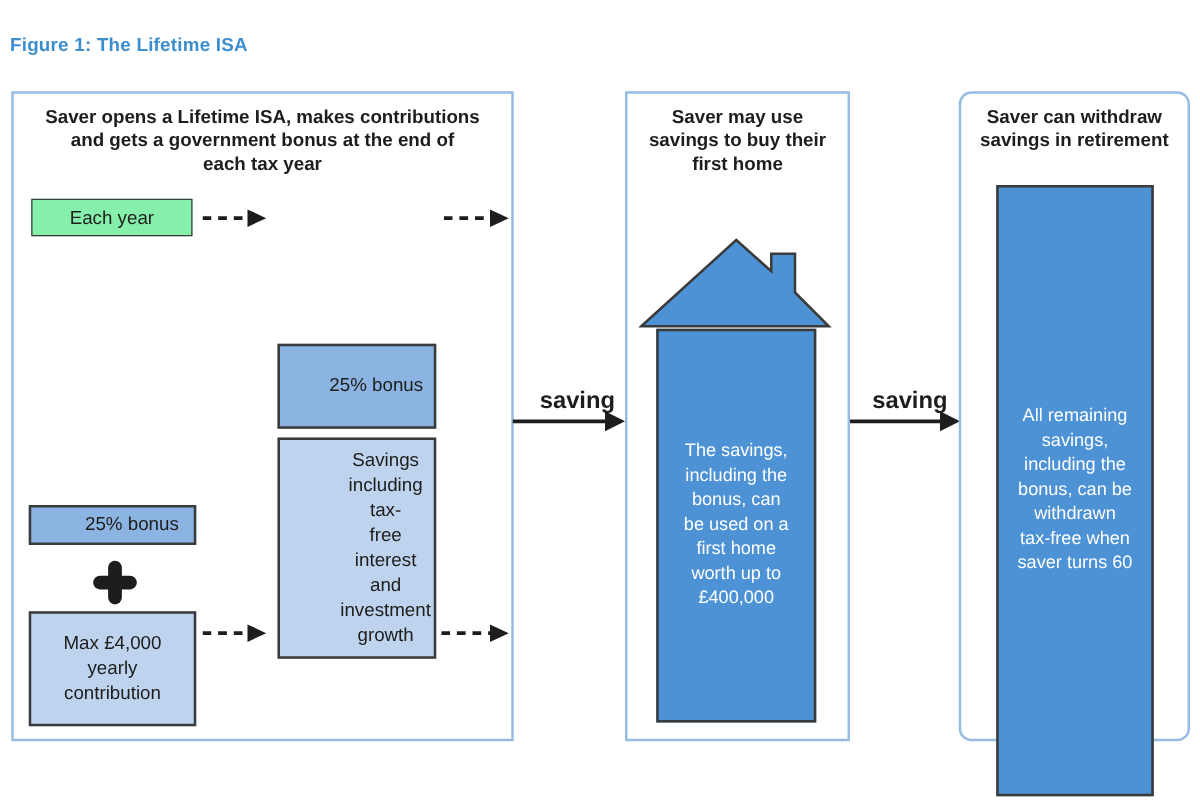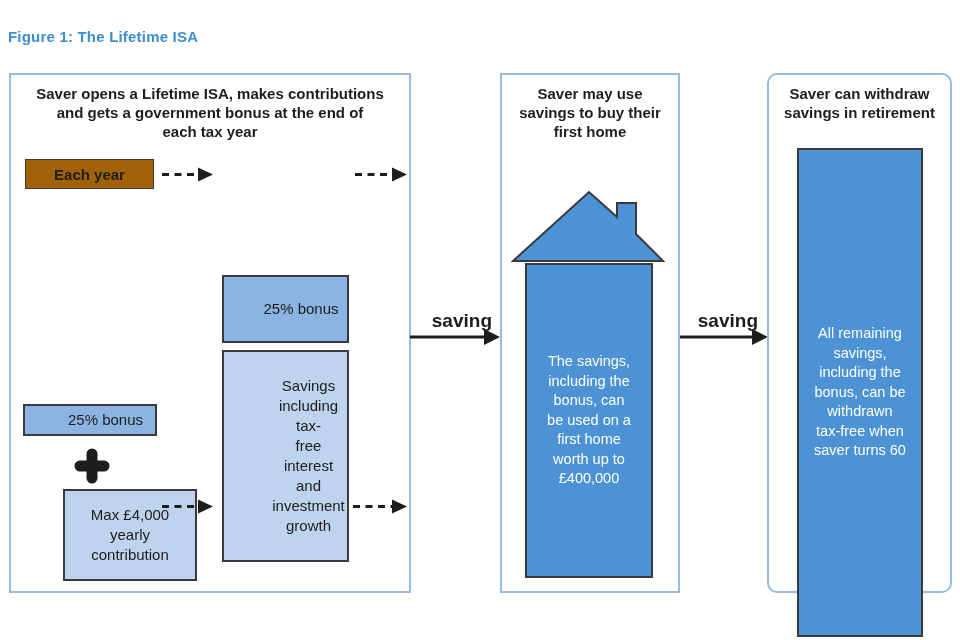--- a/index.html
+++ b/index.html
@@ -26,23 +26,23 @@
   }
   .panel-1{left:9px;width:402px;}
   .panel-2{left:500px;width:180px;}
   .panel-3{left:767px;width:185px;border-radius:10px;}
   .panel-header{
     position:absolute;left:0;top:9px;width:100%;
     text-align:center;font-weight:bold;font-size:15px;line-height:19px;
     white-space:pre-line;
   }
   .small-box{
-    position:absolute;background:#a16207;border:2px solid var(--box-border);
+    position:absolute;background:#86efac;border:2px solid var(--box-border);
     display:flex;align-items:center;justify-content:center;
-    font-weight:bold;font-size:15px;
+    font-weight:normal;font-size:15px;
   }
   .fill-box{
     position:absolute;border:2px solid var(--box-border);
     display:flex;align-items:center;justify-content:center;
     font-size:15px;line-height:20px;text-align:center;white-space:pre-line;
   }
   .mid-fill{background:var(--mid-blue);padding-left:31px;}
   .light-fill{background:var(--light-blue);}
   .dark-fill{background:var(--dark-blue);color:var(--white);line-height:19.5px;}
   .arrow-svg{position:absolute;display:block;}
@@ -78,39 +78,39 @@
 
   <svg class="arrow-svg" style="left:344px;top:91px;" width="53" height="17" viewBox="0 0 53 17">
     <line x1="0" y1="8.5" x2="37" y2="8.5" stroke-width="3" stroke-dasharray="7 5.5"></line>
     <polygon points="37,1.5 37,15.5 52,8.5"></polygon>
   </svg>
 
   <div class="fill-box mid-fill" style="left:211px;top:200px;width:127px;height:68px;">
     <span>25% bonus</span>
   </div>
 
-  <div class="fill-box light-fill" style="left:211px;top:275px;width:127px;height:212px;padding-left:46px;">
+  <div class="fill-box light-fill" style="left:211px;top:275px;width:127px;height:177px;padding-left:46px;">
     <span>Savings
 including tax-
 free interest
 and
 investment
 growth</span>
   </div>
 
   <div class="fill-box mid-fill" style="left:12px;top:329px;width:134px;height:32px;">
     <span>25% bonus</span>
   </div>
 
   <svg class="plus-svg" style="left:62px;top:373px;" width="38" height="36" viewBox="0 0 38 36">
     <path d="M19 6 V30"></path>
     <path d="M7 18 H31"></path>
   </svg>
 
-  <div class="fill-box light-fill" style="left:12px;top:414px;width:134px;height:92px;margin-left:40px;">
+  <div class="fill-box light-fill" style="left:12px;top:414px;width:134px;height:92px;">
     <span>Max £4,000
 yearly
 contribution</span>
   </div>
 
   <svg class="arrow-svg" style="left:151px;top:423px;" width="52" height="17" viewBox="0 0 52 17">
     <line x1="0" y1="8.5" x2="36" y2="8.5" stroke-width="3" stroke-dasharray="7 5.5"></line>
     <polygon points="36,1.5 36,15.5 51,8.5"></polygon>
   </svg>
 

